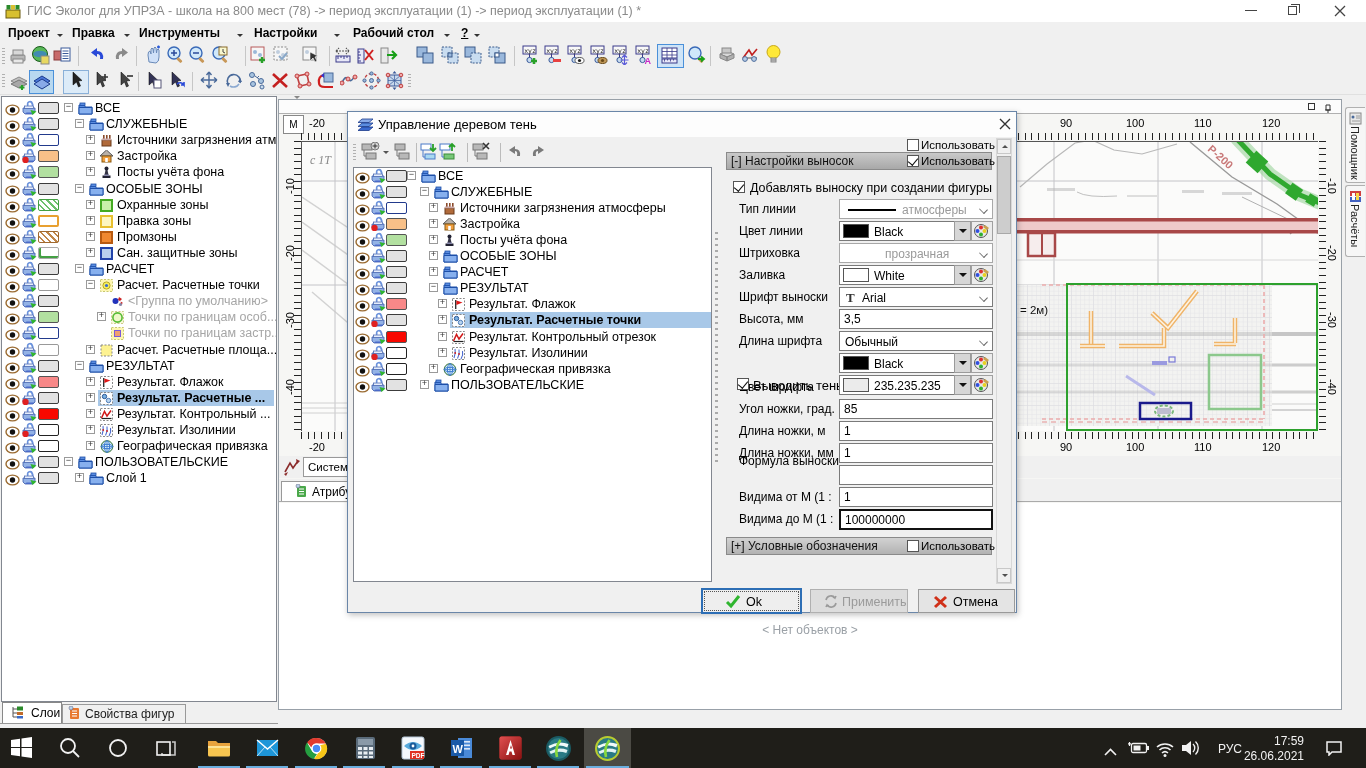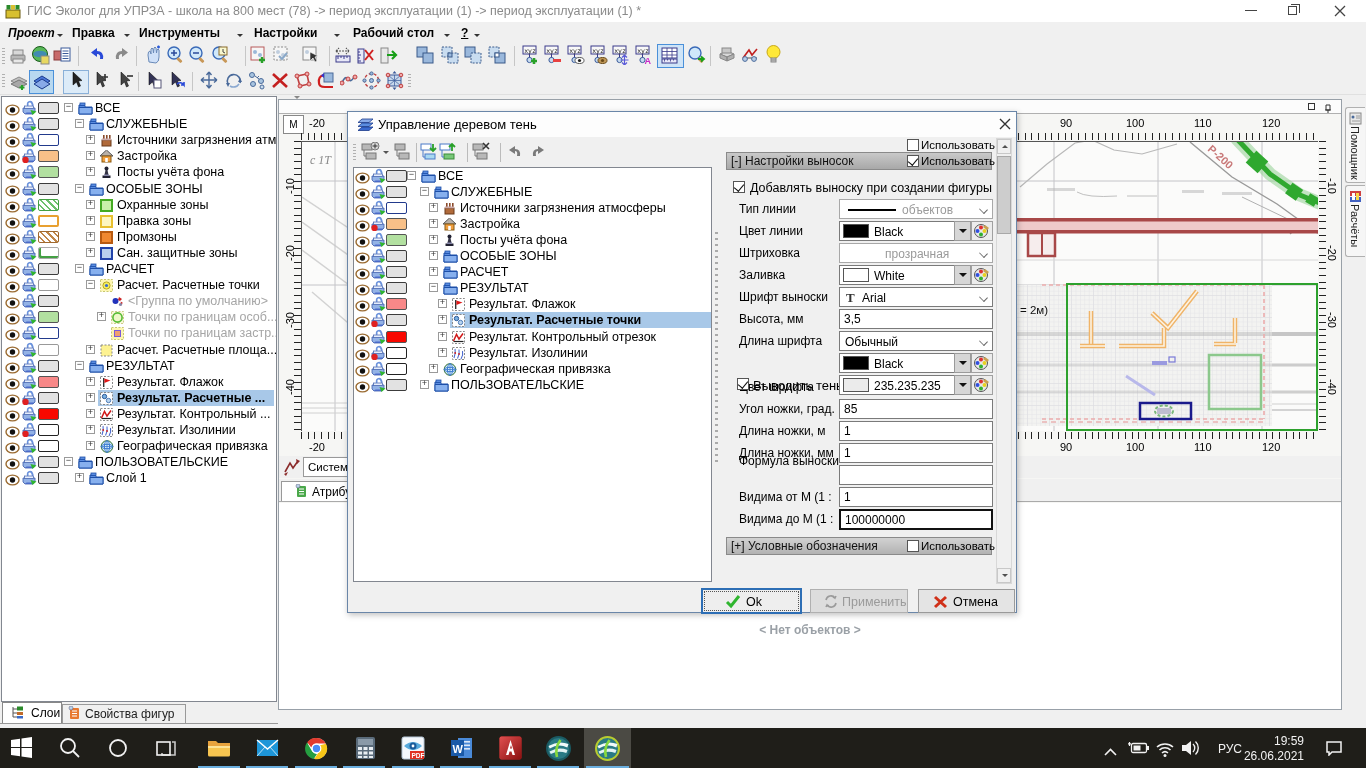--- a/index.html
+++ b/index.html
@@ -30,21 +30,21 @@
       </svg></span>
     <span class="abs" style="left:27px;top:4px;font-size:12.5px;color:#8a8a8a;">ГИС Эколог для УПРЗА - школа на 800 мест (78) -&gt; период эксплуатации (1) -&gt; период эксплуатации (1) *</span>
     <span class="abs" style="left:1245px;top:10px;width:12px;height:1.4px;background:#444;"></span>
     <span class="abs" style="left:1288px;top:6px;width:9px;height:9px;border:1.2px solid #444;"></span>
     <span class="abs" style="left:1291px;top:4px;width:9px;height:9px;border:1.2px solid #444;border-left:none;border-bottom:none;"></span>
     <span class="abs" style="left:1333px;top:4px;"><svg width="14" height="14" viewBox="0 0 14 14" style="">
         <path d="M2 2 L12 12 M12 2 L2 12" stroke="#444" stroke-width="1.3"></path>
       </svg></span>
   </div>
 <div class="abs" style="left:0;top:22px;width:1366px;height:21px;background:#f0f0f0;">
-    <span class="abs mlabel" style="left:8px;top:4px;font-weight:bold;font-weight:600;font-style:italic;">Проект</span>
+    <span class="abs mlabel" style="left:8px;top:4px;font-weight:bold;font-weight:600;">Проект</span>
     <span class="abs mlabel" style="left:72px;top:4px;font-weight:bold;font-weight:600;">Правка</span>
     <span class="abs mlabel" style="left:139px;top:4px;font-weight:bold;font-weight:600;">Инструменты</span>
     <span class="abs mlabel" style="left:254px;top:4px;font-weight:bold;font-weight:600;">Настройки</span>
     <span class="abs mlabel" style="left:353px;top:4px;font-weight:bold;font-weight:600;">Рабочий стол</span>
     <span class="abs mlabel" style="left:461px;top:4px;font-weight:bold;font-weight:600;"><u>?</u></span>
     <span class="abs" style="left:57px;top:12px;border:3.5px solid transparent;border-top-color:#333;"></span>
     <span class="abs" style="left:124px;top:12px;border:3.5px solid transparent;border-top-color:#333;"></span>
     <span class="abs" style="left:237px;top:12px;border:3.5px solid transparent;border-top-color:#333;"></span>
     <span class="abs" style="left:334px;top:12px;border:3.5px solid transparent;border-top-color:#333;"></span>
     <span class="abs" style="left:444px;top:12px;border:3.5px solid transparent;border-top-color:#333;"></span>
@@ -978,21 +978,21 @@
     <div class="abs" style="left:0;top:379px;width:1062px;height:23px;background:#f0f0f0;">
       <div class="abs" style="left:2px;top:2px;width:95px;height:21px;background:#fff;border:1px solid #999;border-bottom:none;"></div>
       <span class="abs" style="left:16px;top:5px;"><svg width="13" height="14" viewBox="0 0 13 14" style="">
           <rect x="2" y="2" width="9" height="11" fill="#4aa84a" rx="1"></rect>
           <path d="M4 5 h5 M4 7.5 h5 M4 10 h5" stroke="#fff"></path>
           <circle cx="3" cy="2" r="2" fill="#b8d0e8" stroke="#557" stroke-width=".5"></circle>
         </svg></span>
       <span class="abs" style="left:33px;top:6px;font-size:12px;">Атрибуты</span>
       <div class="abs" style="left:0;top:22px;width:1062px;height:1px;background:#aaa;"></div>
     </div>
-    <div class="abs" style="left:0;top:403px;width:1062px;height:206px;background:#fff;font-weight:bold;">
+    <div class="abs" style="left:0;top:403px;width:1062px;height:206px;background:#fff;">
       <div style="text-align:center;margin-top:120px;font-size:12px;color:#9aa0a6;">&lt; Нет объектов &gt;</div>
     </div>
   </div>
 <div class="abs" style="left:1344px;top:99px;width:22px;height:629px;background:#f0f0f0;">
     <div class="abs" style="left:1px;top:8px;width:20px;height:76px;background:#f6f6f6;border:1px solid #b0b0b0;border-right:none;border-radius:3px 0 0 3px;">
       <span class="abs" style="left:3px;top:3px;"><svg width="13" height="13" viewBox="0 0 13 13" style="">
           <rect x="1" y="1" width="11" height="11" fill="#e8e8e8" stroke="#888"></rect>
           <circle cx="4" cy="5" r="1.5" fill="#4a6a9a"></circle>
           <path d="M7 4 h4 M7 6 h4 M3 9 h8" stroke="#888" stroke-width=".8"></path>
         </svg></span>
@@ -1384,21 +1384,21 @@
       <div class="cb" style="left:183px;top:1px;"></div>
       <span class="abs" style="left:197px;top:1px;font-size:11.5px;">Использовать</span>
       <div class="hdr" style="left:2px;top:14px;width:266px;background:linear-gradient(#c9c9c9,#a8a8a8);">[-] Настройки выносок</div>
       <div class="cb ck" style="left:183px;top:17px;background:#fff;"></div>
       <span class="abs" style="left:197px;top:17px;font-size:11.5px;">Использовать</span>
       <div class="cb ck" style="left:9px;top:43px;"></div>
       <span class="abs" style="left:26px;top:43px;font-size:12.5px;">Добавлять выноску при создании фигуры</span>
       <span class="abs" style="left:15px;top:64px;font-size:12px;">Тип линии</span>
       <div class="abs" style="left:115px;top:61px;width:154px;height:20px;background:#fff;border:1px solid #a8a8a8;">
         <span class="abs" style="left:8px;top:9px;width:48px;height:1.6px;background:#000;"></span>
-        <span class="abs" style="left:62px;top:3px;font-size:12px;color:#9a9a9a;">объектов</span>
+        <span class="abs" style="left:62px;top:3px;font-size:12px;color:#9a9a9a;">атмосферы</span>
         <span class="chev"></span>
       </div>
       <span class="abs" style="left:15px;top:86px;font-size:12px;">Цвет линии</span>
       <div class="abs" style="left:115px;top:83px;width:131px;height:20px;background:#fff;border:1px solid #7a7a7a;">
         <span class="cswatch" style="background:#000;"></span>
         <span class="abs" style="left:34px;top:3px;font-size:12px;">Black</span>
         <span class="ddbtn"></span>
       </div>
       <div class="abs" style="left:247px;top:83px;width:22px;height:20px;background:#ececec;border:1px solid #a0a0a0;"><svg width="18" height="16" viewBox="0 0 18 16" style="margin:1px 0 0 1px;">
           <circle cx="8" cy="8" r="6.5" fill="#e8e8e8" stroke="#555"></circle>
@@ -1625,17 +1625,17 @@
         <path d="M3 8 a12 12 0 0 1 16 0" stroke="#f2f2f2" stroke-width="1.6" fill="none"></path>
         <path d="M5.5 11 a8 8 0 0 1 11 0" stroke="#f2f2f2" stroke-width="1.6" fill="none"></path>
         <path d="M8 14 a4.5 4.5 0 0 1 6 0" stroke="#f2f2f2" stroke-width="1.6" fill="none"></path>
         <circle cx="11" cy="16.5" r="1.5" fill="#f2f2f2"></circle>
       </svg></span>
     <span class="abs" style="left:1180px;top:11px;"><svg width="21" height="18" viewBox="0 0 21 18" style="">
         <path d="M2 6 h4 l5 -4 v14 l-5 -4 h-4 z" fill="#f2f2f2"></path>
         <path d="M13 5 a5.5 5.5 0 0 1 0 8 M15.5 2.5 a9 9 0 0 1 0 13" stroke="#f2f2f2" stroke-width="1.4" fill="none"></path>
       </svg></span>
     <span class="abs" style="left:1218px;top:14px;font-size:12px;color:#f2f2f2;">РУС</span>
-    <span class="abs" style="left:1252px;top:6px;width:52px;text-align:right;font-size:12px;color:#f2f2f2;">19:59</span>
+    <span class="abs" style="left:1252px;top:6px;width:52px;text-align:right;font-size:12px;color:#f2f2f2;">17:59</span>
     <span class="abs" style="left:1240px;top:21px;width:64px;text-align:right;font-size:12px;color:#f2f2f2;">26.06.2021</span>
     <span class="abs" style="left:1325px;top:12px;"><svg width="18" height="16" viewBox="0 0 18 16" style="">
         <path d="M2 2 h14 v10 h-9 l-3 3 v-3 h-2 z" fill="none" stroke="#f2f2f2" stroke-width="1.5"></path>
       </svg></span>
   </div>
 </body></html>

